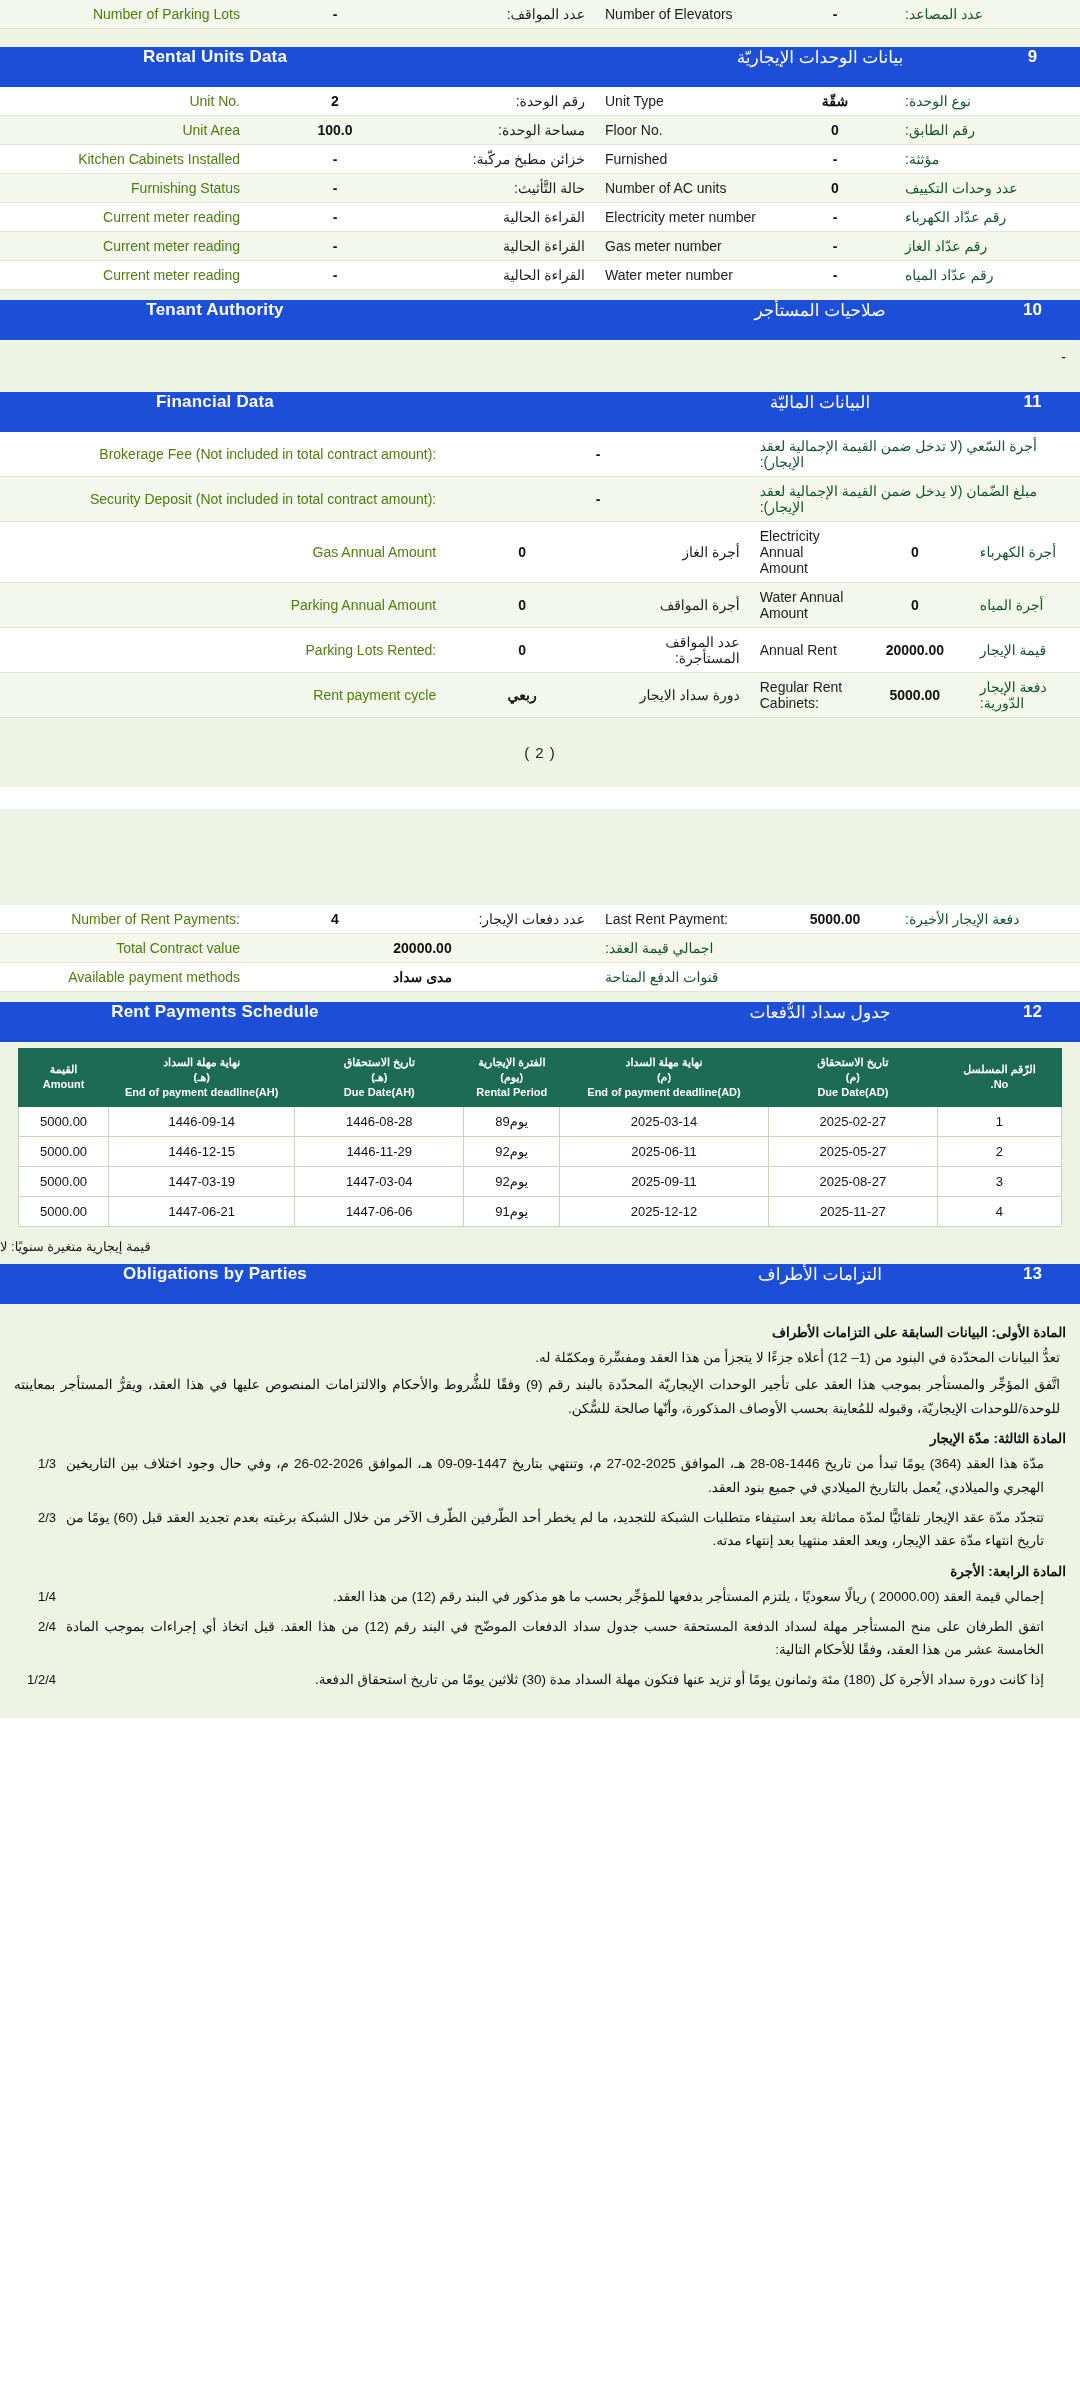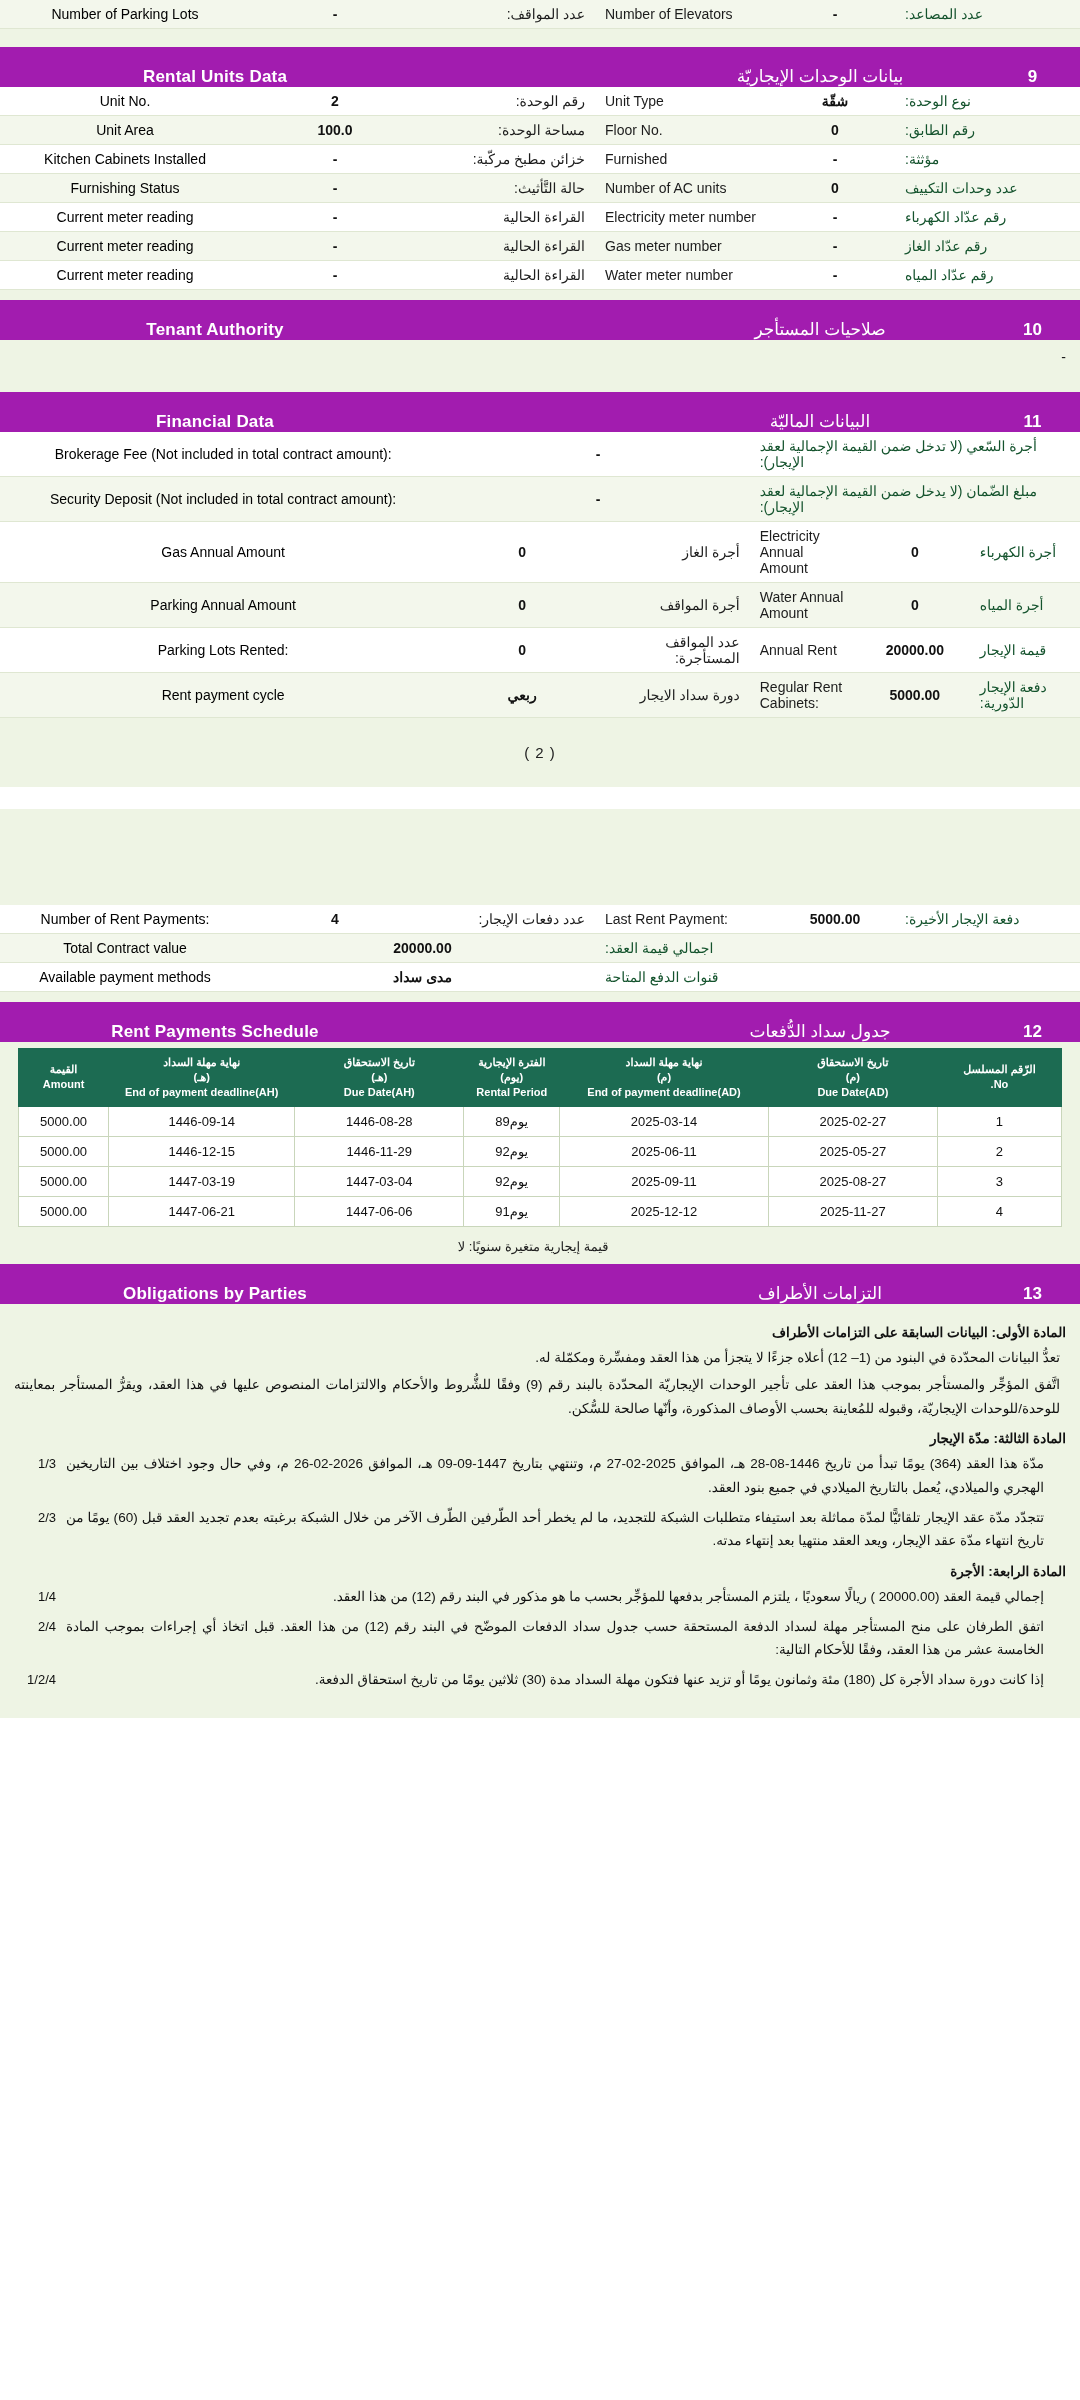--- a/index.html
+++ b/index.html
@@ -23,36 +23,36 @@
     width: 1080px;
     border-collapse: collapse;
     table-layout: fixed;
   }
   table.grid td {
     padding: 6px 10px;
     font-size: 14px;
     vertical-align: middle;
     border-bottom: 1px solid #dfe7d2;
   }
-  .c-en-label { width: 250px; text-align: center; color: #000000; }
+  .c-en-label { width: 250px; text-align: right; color: #4d7c0f; }
   .c-en-val   { width: 170px; text-align: center; font-weight: bold; color: #111; }
   .c-ar-label { width: 175px; text-align: right; color: #1c1c1c; direction: rtl; }
   .c-en-label2 { width: 180px; text-align: left; color: #1c1c1c; }
   .c-ar-val   { width: 120px; text-align: center; font-weight: bold; color: #111; }
   .c-ar-label2 { width: 185px; text-align: left; color: #14532d; direction: rtl; }
 
   .row-white { background: #ffffff; }
   .row-tint  { background: #f3f7ec; }
 
   
   .sec-bar {
-    background: #a21caf;
+    background: #1d4ed8;
     color: #ffffff;
     display: flex;
-    align-items: flex-end;
+    align-items: flex-start;
     height: 40px;
     width: 1080px;
   }
   .sec-bar .en {
     flex: 0 0 430px;
     text-align: center;
     font-size: 17px;
     font-weight: bold;
     letter-spacing: .2px;
   }
@@ -123,21 +123,21 @@
   }
   .pay-amount { width: 80px; }
   .pay-deadline-ah { width: 165px; }
   .pay-due-ah { width: 150px; }
   .pay-period { width: 85px; }
   .pay-deadline-ad { width: 185px; }
   .pay-due-ad { width: 150px; }
   .pay-no { width: 110px; }
 
   .below-table-note {
-    text-align: center;
+    text-align: left;
     font-size: 13px;
     padding: 8px 14px 10px 0;
     direction: rtl;
     background: #eef4e4;
     color: #1c1c1c;
   }
 
   
   .oblig {
     background: #eef4e4;

